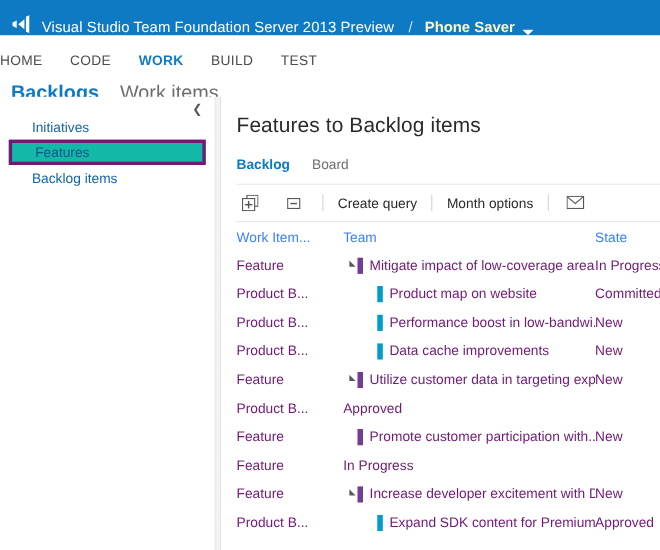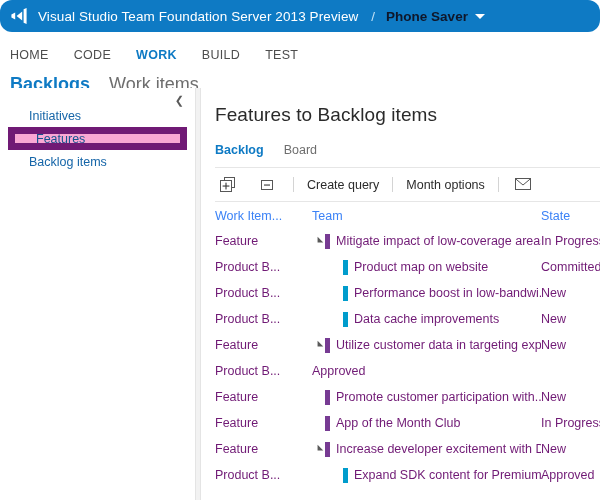--- a/index.html
+++ b/index.html
@@ -9,59 +9,58 @@
     background: #ffffff;
     font-family: "Liberation Sans", sans-serif;
     -webkit-font-smoothing: antialiased;
   }
 
   
   #topbar {
     height: 32px;
     background: #0e7ac4;
     display: flex;
-    align-items: center;
+    align-items: flex-end;
     padding-left: 9px;
     color: #ffffff;
-    border-radius: 12px;
   }
   #vs-logo { width: 20px; height: 20px; flex: 0 0 auto; display:block; }
   #product-name {
     font-size: 13.5px;
     margin-left: 9px;
     color: #ffffff;
     font-weight: 400;
     letter-spacing: .1px;
   }
   .sep-slash {
     font-size: 13.5px;
     margin: 0 11px 0 13px;
     color: #bfe0f5;
   }
   #project-name {
     font-size: 13.5px;
     font-weight: bold;
-    color: #0f172a;
+    color: #fef9c3;
   }
   #project-caret {
     margin-left: 7px;
     display: inline-block;
     width: 0; height: 0;
     border-left: 5px solid transparent;
     border-right: 5px solid transparent;
     border-top: 5px solid #ffffff;
     vertical-align: 2px;
   }
 
   
   #mainnav {
     height: 26px;
     display: flex;
     align-items: center;
-    padding-left: 10px;
+    padding-left: 0;
     background: #ffffff;
     margin-top: 10px;
   }
   .mainnav-item {
     font-size: 12.5px;
     color: #4d4d4d;
     margin-right: 25px;
     letter-spacing: .3px;
     white-space: nowrap;
   }
@@ -121,22 +120,22 @@
     height: 23px;
     display: flex;
     align-items: center;
     padding-left: 21px;
     font-size: 12.5px;
     color: #1565a8;
     margin: 0 8px 0 8px;
     cursor: pointer;
   }
   .tree-item.selected {
-    background: #f9a8d4;
-    border: 7px solid #701a75;
+    background: #14b8a6;
+    border: 3px solid #701a75;
     color: #14548f;
   }
 
   
   #splitter {
     width: 6px;
     background: #f2f2f2;
     border-left: 1px solid #e4e4e4;
     border-right: 1px solid #e4e4e4;
     flex: 0 0 auto;
@@ -405,25 +404,20 @@
             <span class="col-type">Feature</span>
             <span class="col-title">
               <span class="twisty empty"></span>
               <span class="colorbar" style="background: rgb(119, 59, 147);"></span>
               <span class="row-title">Promote customer participation with...</span>
             </span>
             <span class="col-state">New</span>
           </div>
           <div class="grid-row">
             <span class="col-type">Feature</span>
-            <span class="col-title">
-              <span class="twisty empty"></span>
-              <span class="colorbar" style="background: rgb(119, 59, 147);"></span>
-              <span class="row-title">App of the Month Club</span>
-            </span>
             <span class="col-state">In Progress</span>
           </div>
           <div class="grid-row">
             <span class="col-type">Feature</span>
             <span class="col-title">
               <span class="twisty">
                 <span class="tri"></span>
               </span>
               <span class="colorbar" style="background: rgb(119, 59, 147);"></span>
               <span class="row-title">Increase developer excitement with D...</span>

